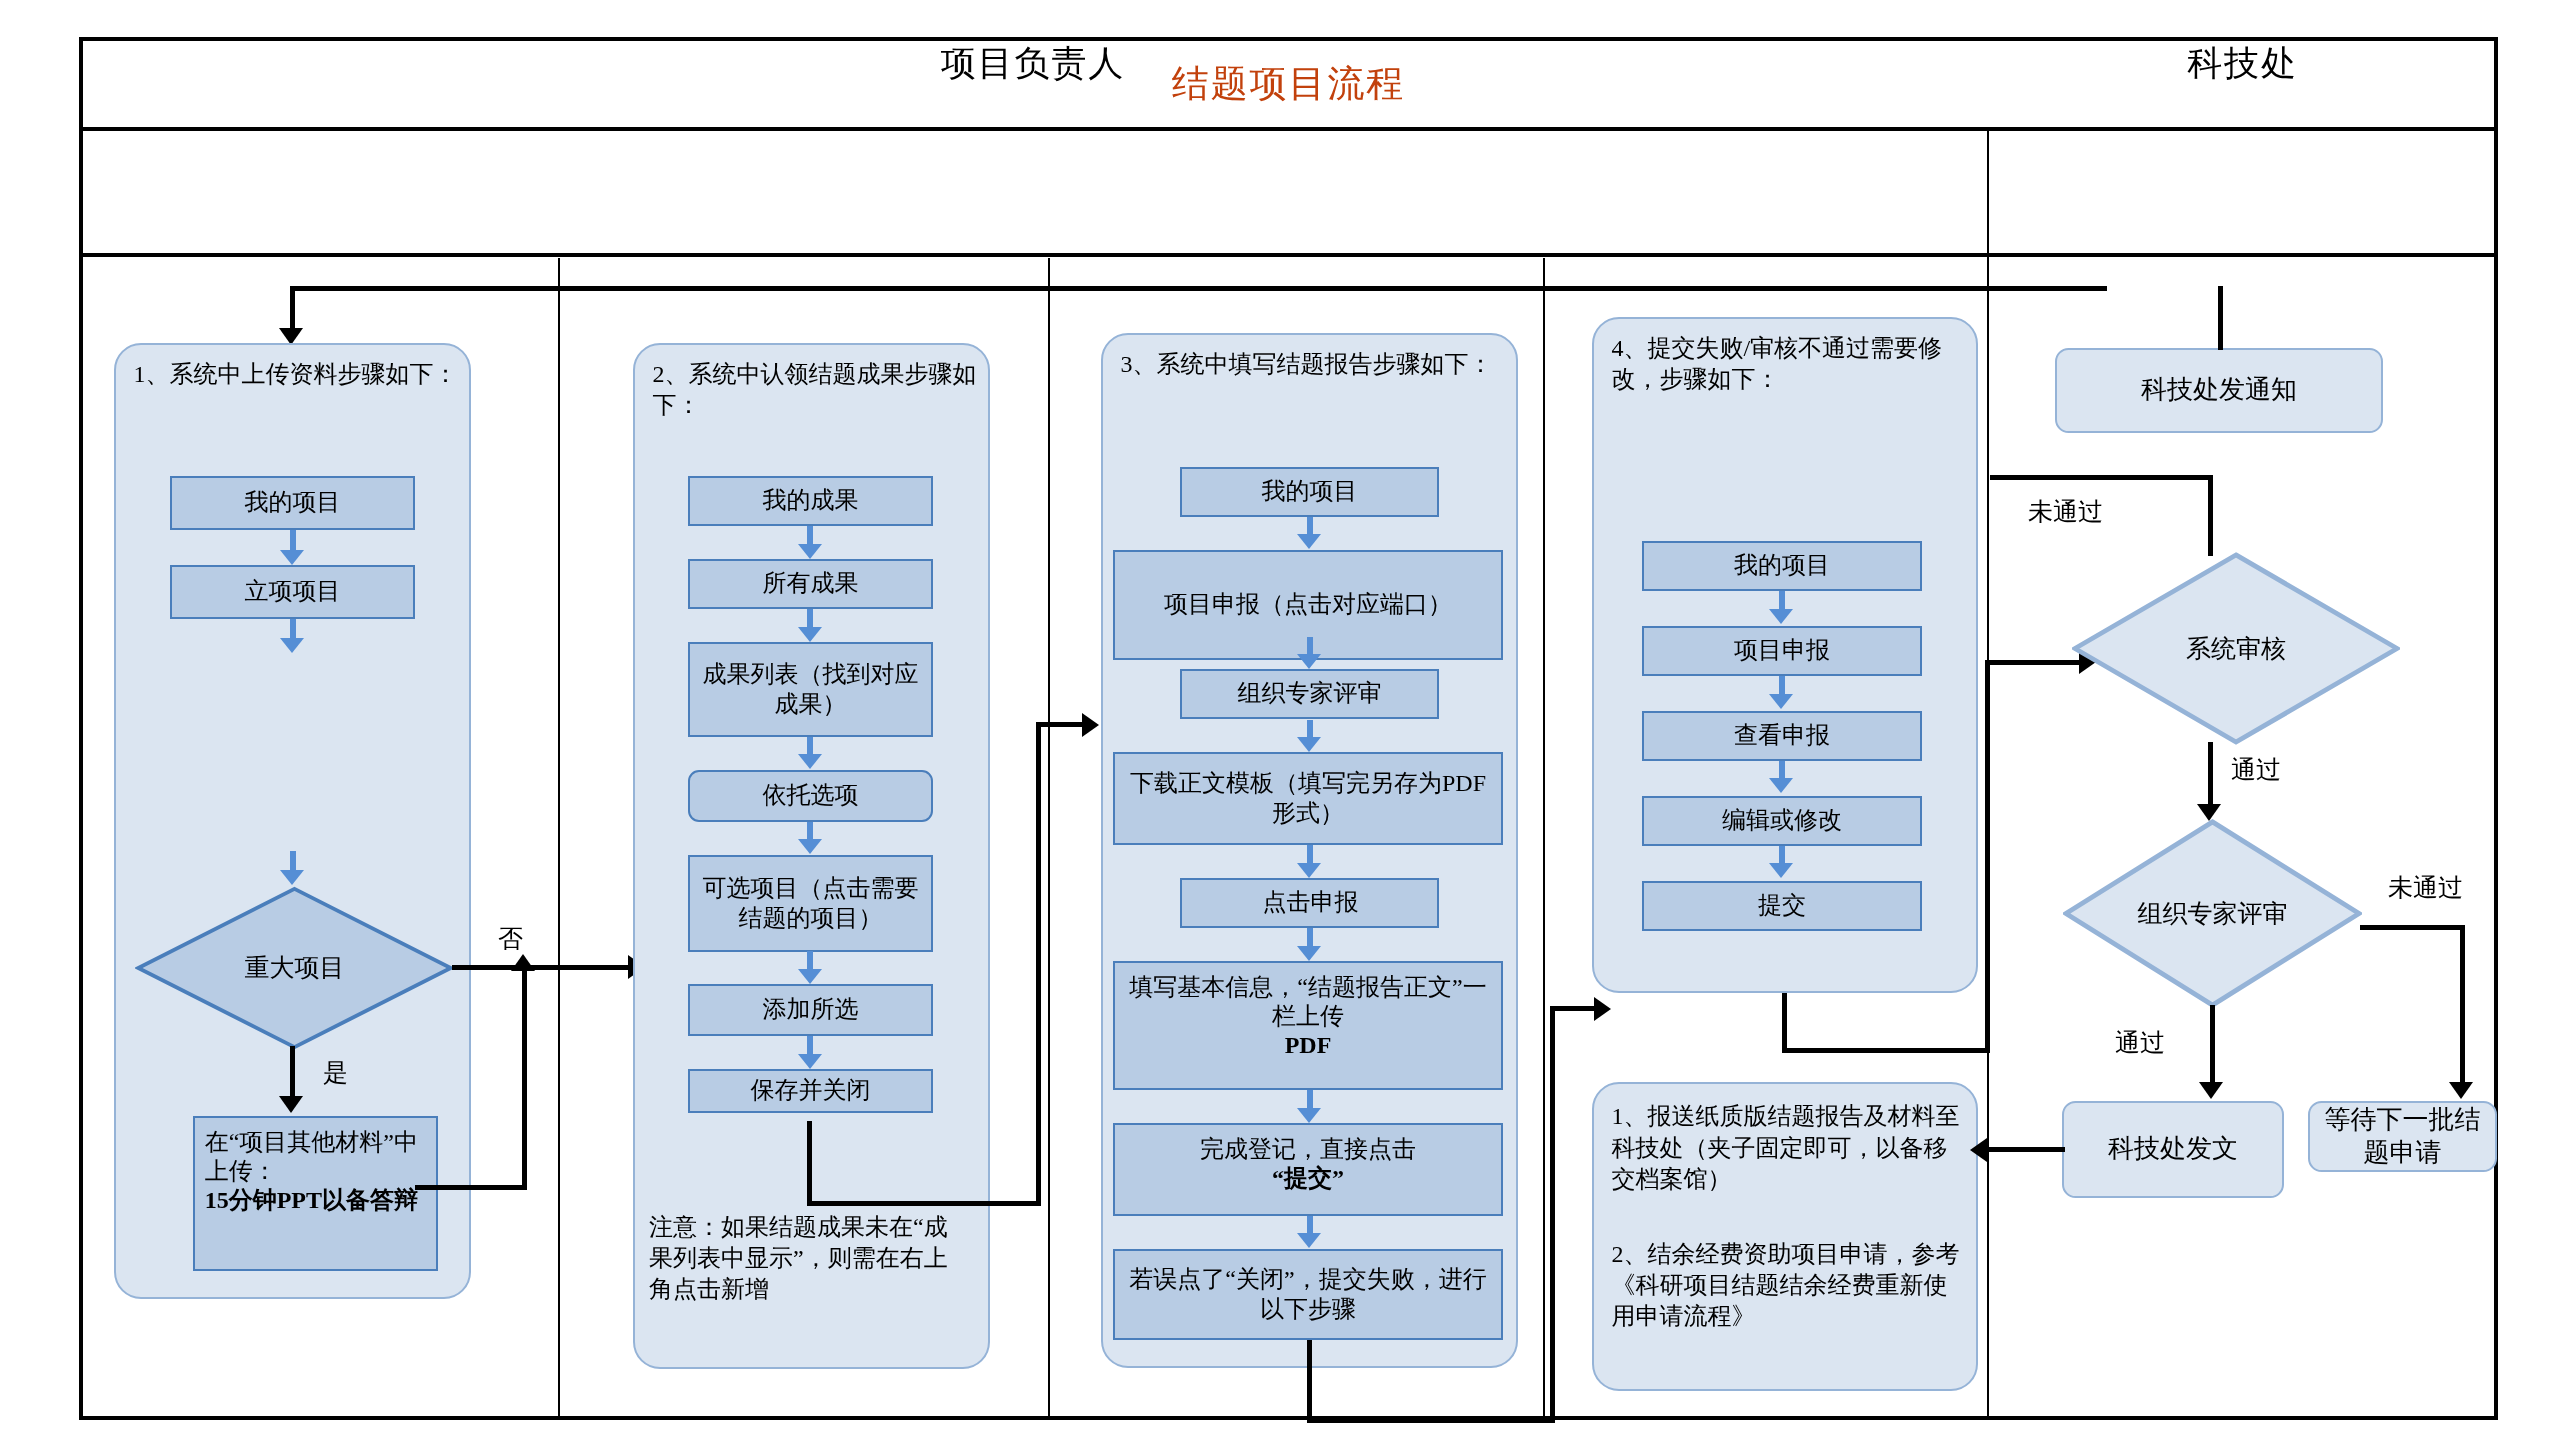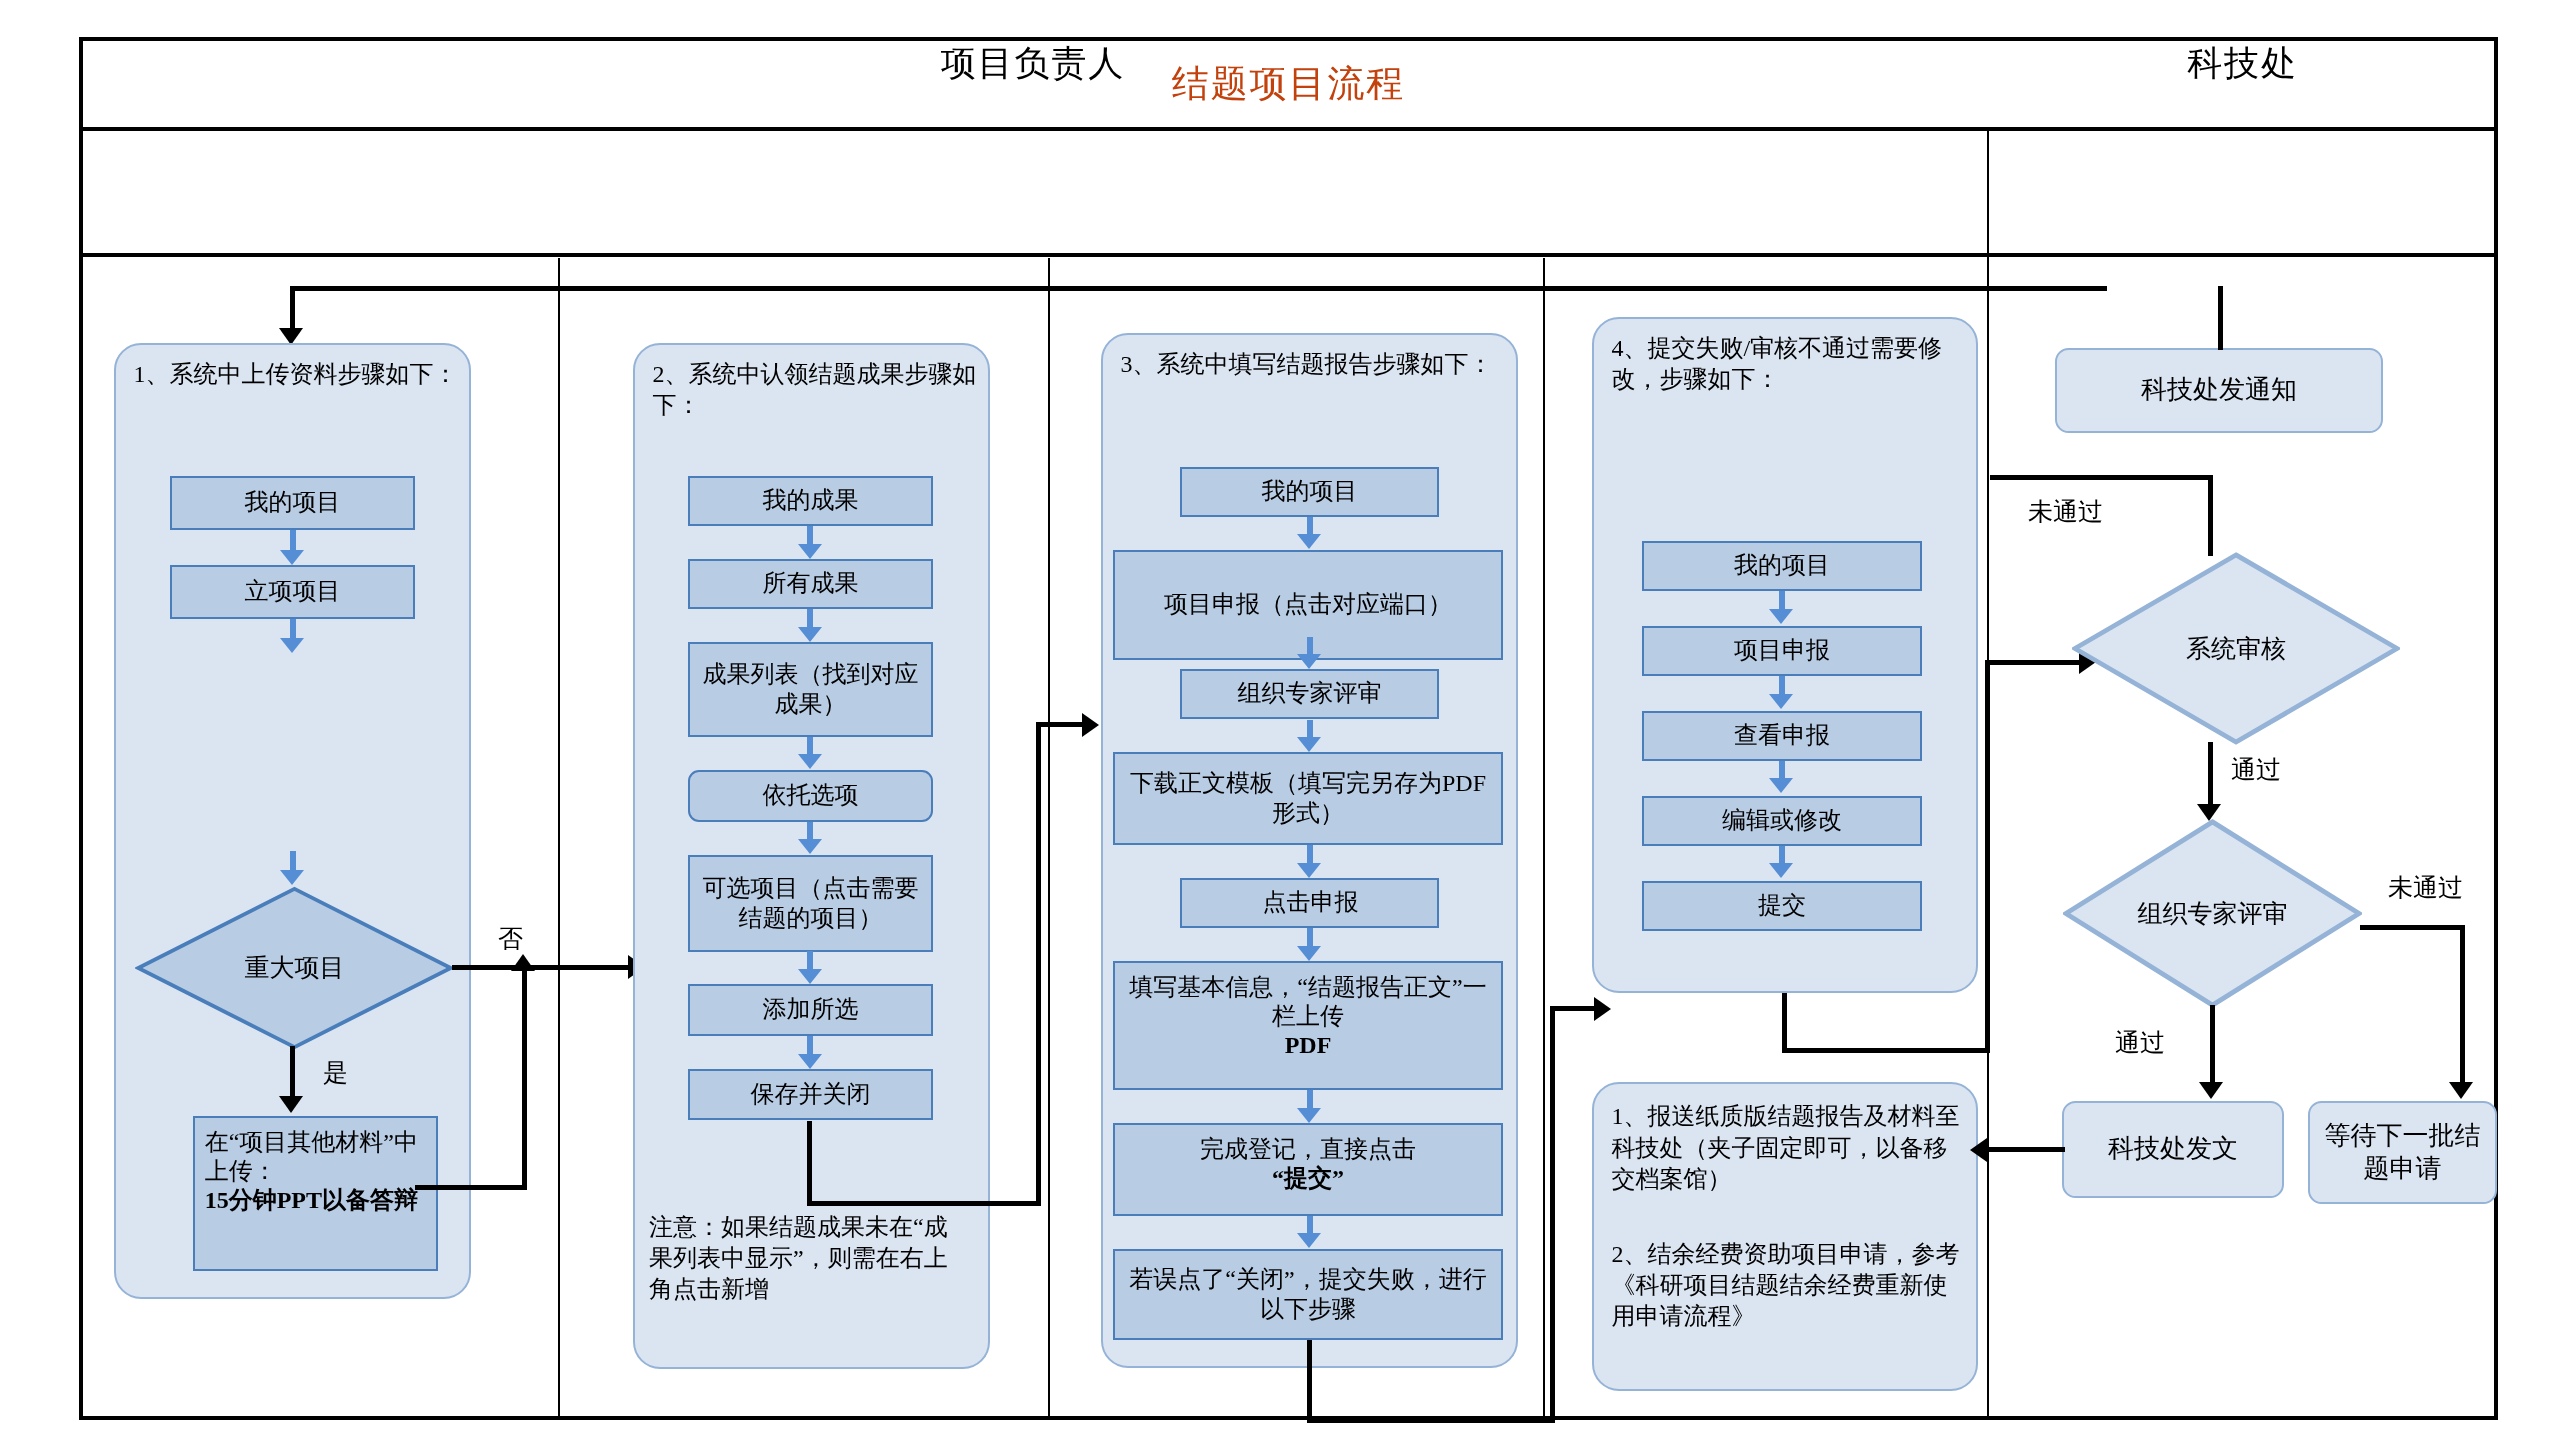--- a/index.html
+++ b/index.html
@@ -132,21 +132,21 @@
   <div class="bhead" style="left:798px;top:839px;"></div>
 
   <div class="box" style="left:688px;top:855px;width:245px;height:97px;">可选项目（点击需要结题的项目）</div>
   <div class="barrow" style="left:807px;top:951px;width:5.8px;height:21px;"></div>
   <div class="bhead" style="left:798px;top:969px;"></div>
 
   <div class="box" style="left:688px;top:984px;width:245px;height:52px;">添加所选</div>
   <div class="barrow" style="left:807px;top:1036px;width:5.8px;height:21px;"></div>
   <div class="bhead" style="left:798px;top:1054px;"></div>
 
-  <div class="box" style="left:688px;top:1069px;width:245px;height:51px;">保存并关闭</div>
+  <div class="box" style="left:688px;top:1069px;width:245px;height:44px;">保存并关闭</div>
 
   <div class="note" style="position:absolute;left:649px;top:1212px;width:319px;font-size:24px;line-height:1.30;color:#000;">注意：如果结题成果未在“成果列表中显示”，则需在右上角点击新增</div>
 
   <div class="bl" style="left:807px;top:1121px;width:4.8px;height:83px;"></div>
   <div class="bl" style="left:1036px;top:722px;width:4.8px;height:483px;"></div>
   <div class="bl" style="left:807px;top:1201px;width:234px;height:4.8px;"></div>
   <div class="bl" style="left:1036px;top:722px;width:53px;height:4.8px;"></div>
   <div class="bh-right" style="left:1082px;top:713px;"></div>
 
   <div class="grp" style="left:1101px;top:333px;width:417px;height:1035px;">
@@ -257,19 +257,19 @@
   <div class="bl" style="left:2360px;top:925px;width:105px;height:4.8px;"></div>
   <div class="bl" style="left:2460px;top:925px;width:4.8px;height:162px;"></div>
   <div class="bh-down" style="left:2449px;top:1082px;"></div>
   <div class="lbl" style="left:2388px;top:871px;">未通过</div>
 
   <div class="bl" style="left:2210px;top:1005px;width:4.8px;height:83px;"></div>
   <div class="bh-down" style="left:2199px;top:1082px;"></div>
   <div class="lbl" style="left:2115px;top:1026px;">通过</div>
 
   <div class="rbox" style="left:2062px;top:1101px;width:222px;height:97px;">科技处发文</div>
-  <div class="rbox" style="left:2308px;top:1101px;width:189px;height:103px;">等待下一批结题申请</div>
+  <div class="rbox" style="left:2308px;top:1101px;width:189px;height:71px;">等待下一批结题申请</div>
 
   <div class="bl" style="left:1978px;top:1147px;width:87px;height:4.8px;"></div>
   <div class="bh-left" style="left:1970px;top:1138px;"></div>
 
 </div>
 
 
 </body></html>

